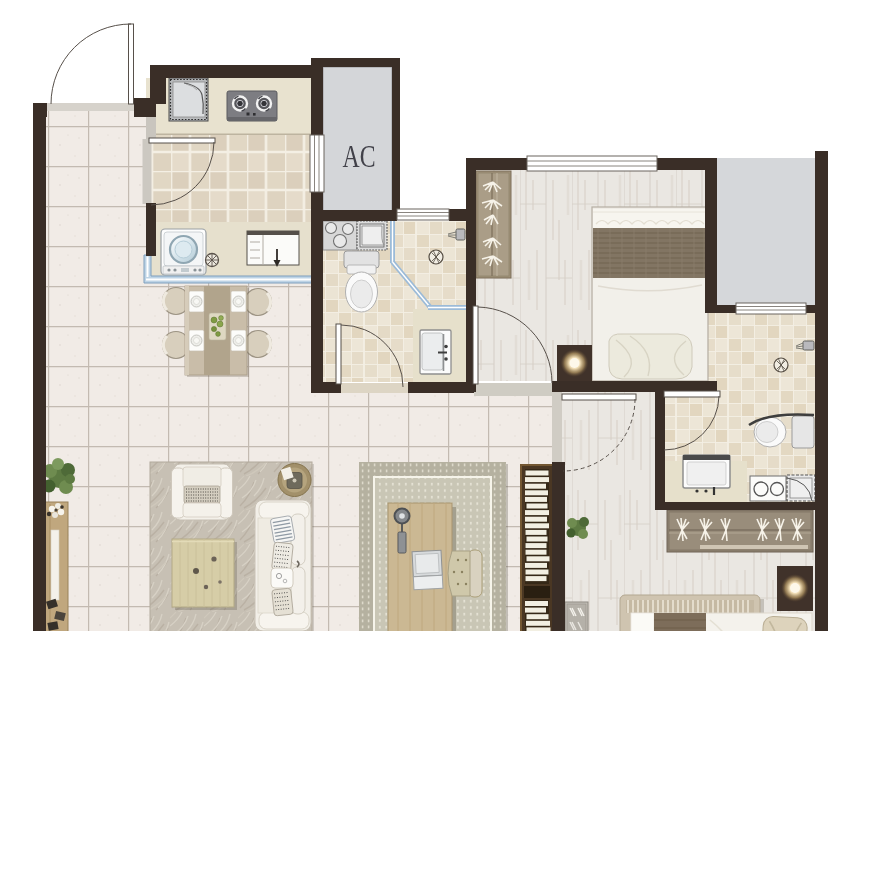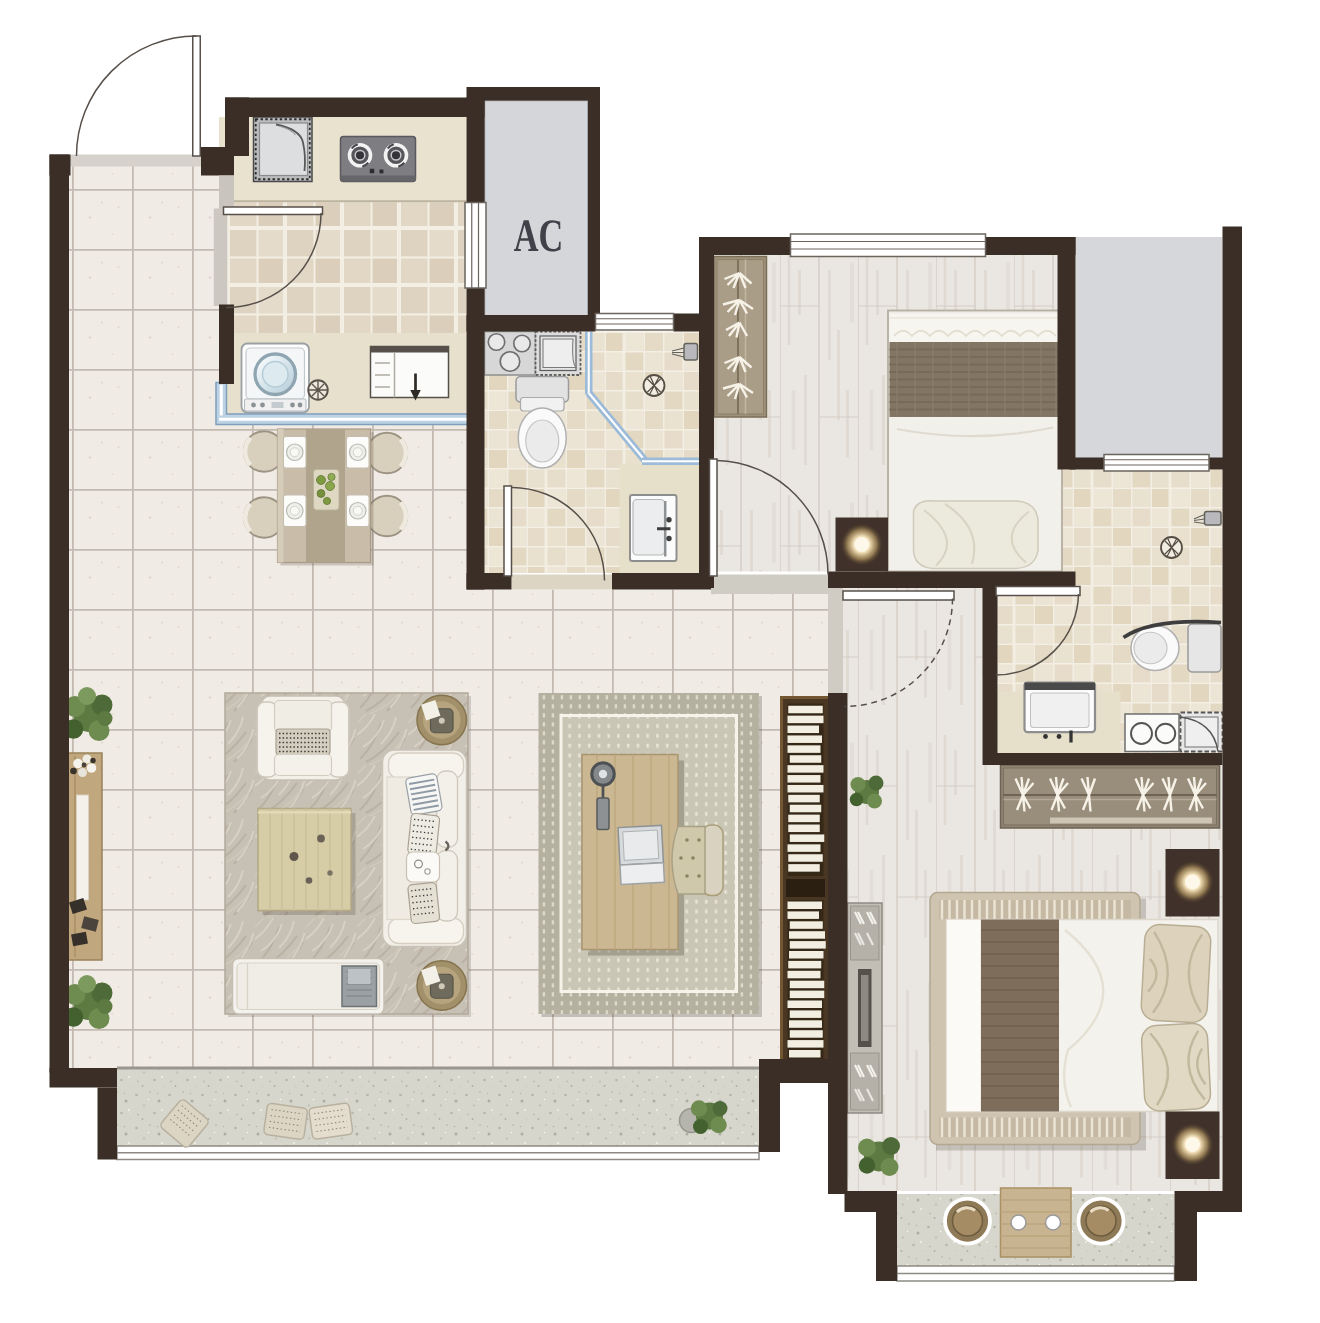--- a/index.html
+++ b/index.html
@@ -1,16 +1,16 @@
 <!DOCTYPE html>
 <html><head>
 <meta charset="utf-8">
 <style>
   html,body{margin:0;padding:0;background:#ffffff;}
-  #plan{width:880px;height:882px;position:relative;font-family:"Liberation Serif",serif;font-weight:bold;}
+  #plan{width:880px;height:631px;position:relative;font-family:"Liberation Serif",serif;}
 </style>
 </head>
 <body>
 <div id="plan">
 <svg width="880" height="882" viewBox="0 0 880 882" xmlns="http://www.w3.org/2000/svg">
 <defs>
   <pattern id="bigTile" width="40" height="40" patternUnits="userSpaceOnUse" patternTransform="translate(8,6)">
     <rect width="40" height="40" fill="#f1ebe6"></rect>
     <line x1="0" y1="0.6" x2="40" y2="0.6" stroke="#c3bab1" stroke-width="1.2"></line>
     <line x1="0.6" y1="0" x2="0.6" y2="40" stroke="#c3bab1" stroke-width="1.2"></line>

